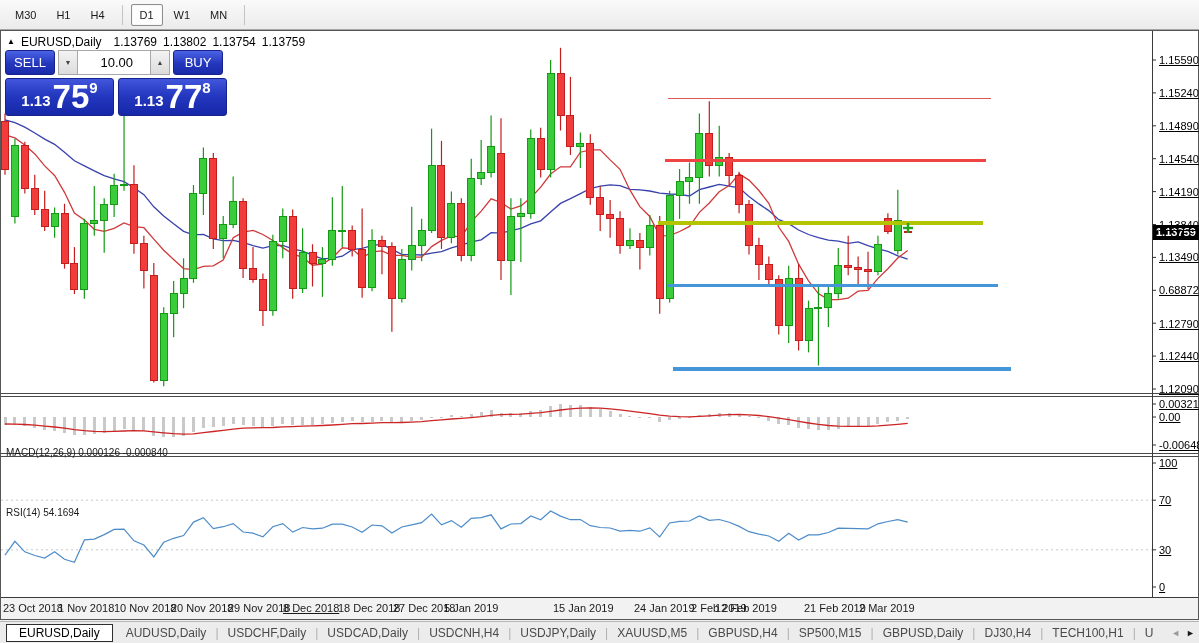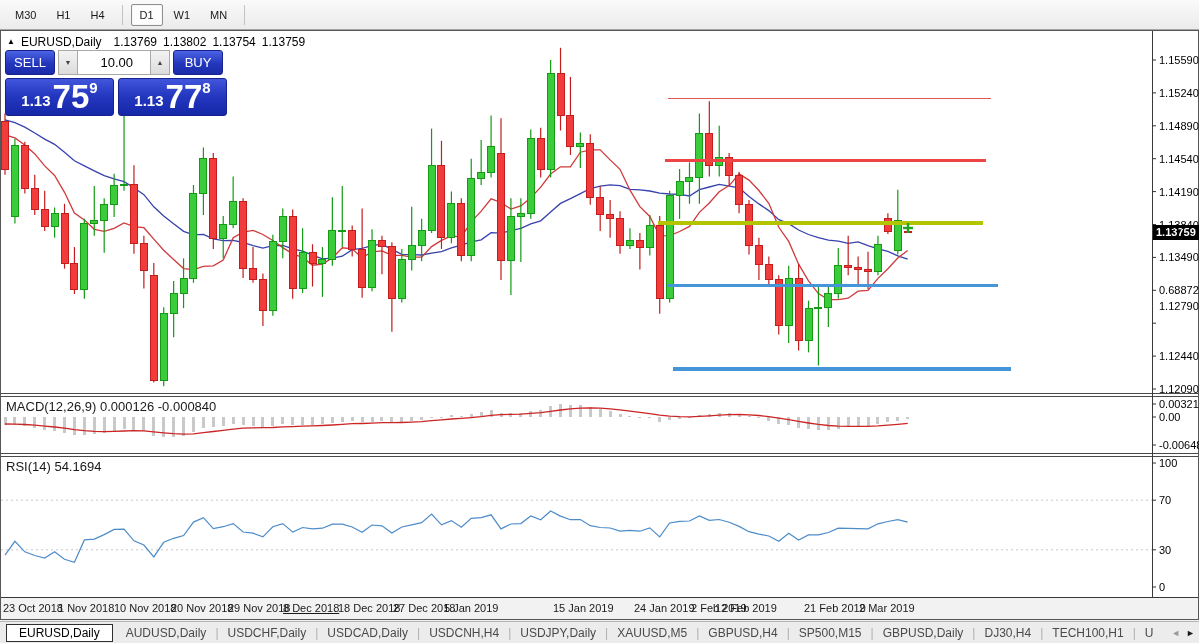--- a/index.html
+++ b/index.html
@@ -41,23 +41,23 @@
   .tw-row2 { display:flex; margin-top:3px; height:38px; }
   .price-box { flex:1; border-radius:3px; border:1px solid #16228e; color:#fff;
     background:linear-gradient(#4156dd,#2438c0 45%,#1627a8); display:flex;
     align-items:flex-end; justify-content:center; padding-bottom:3px; cursor:pointer; }
   .price-box + .price-box { margin-left:4px; }
   .price-box .prefix { font-size:15px; font-weight:bold; margin:0 2px 3px 0; }
   .price-box .big { font-size:33px; font-weight:bold; line-height:30px; }
   .price-box .sup { font-size:15px; font-weight:bold; align-self:flex-start; margin-top:0; }
 
   
-  .ind-label { position:absolute; left:5px; font-size:13px; color:#1a1a1a; white-space:nowrap; }
+  .ind-label { position:absolute; left:5px; font-size:10px; color:#1a1a1a; white-space:nowrap;margin-top:48px; }
   .scale-label { position:absolute; left:1158px; font-size:11px; color:#000;
-    transform:translateY(-50%); white-space:nowrap; }
+    transform:translateY(-50%); white-space:nowrap;text-decoration:underline; }
   .cur-price { position:absolute; left:1152px; top:194px; width:46px; height:15px;
     background:#000; color:#fff; font-size:11px; font-weight:bold; line-height:15px;
     padding-left:3px; }
   .date-strip { position:absolute; top:567px; left:0; width:1197px; height:21px; background:#f2f2f2; }
   .date-label { position:absolute; top:571px; font-size:11px; color:#1a1a1a; white-space:nowrap; }
 
   
   .tabbar { position:absolute; top:621px; left:0; width:1199px; height:22px;
     background:#ececec; border-top:1px solid #b5b5b5; display:flex; align-items:center;
     padding:0 4px 0 6px; font-size:12px; color:#4a4a4a; white-space:nowrap; overflow:hidden; }
@@ -456,21 +456,21 @@
 
   <div class="cur-price">1.13759</div>
 <div class="scale-label" style="top: 29px;">1.15590</div>
     <div class="scale-label" style="top: 61.9px;">1.15240</div>
     <div class="scale-label" style="top: 94.8px;">1.14890</div>
     <div class="scale-label" style="top: 127.7px;">1.14540</div>
     <div class="scale-label" style="top: 160.6px;">1.14190</div>
     <div class="scale-label" style="top: 193.5px;">1.13840</div>
     <div class="scale-label" style="top: 226.4px;">1.13490</div>
     <div class="scale-label" style="top: 259.3px;">0.68872</div>
-    <div class="scale-label" style="top: 275px;">1.12790</div>
+    <div class="scale-label" style="top: 293px;">1.12790</div>
     <div class="scale-label" style="top: 325.1px;">1.12440</div>
     <div class="scale-label" style="top: 358px;">1.12090</div>
     <div class="scale-label" style="top: 373px;">0.003216</div>
     <div class="scale-label" style="top: 386px;">0.00</div>
     <div class="scale-label" style="top: 414px;">-0.006485</div>
     <div class="scale-label" style="top: 432px;">100</div>
     <div class="scale-label" style="top: 469.2px;">70</div>
     <div class="scale-label" style="top: 518.8px;">30</div>
     <div class="scale-label" style="top: 556px;">0</div>
     <div class="date-label" style="left: 2px;">23 Oct 2018</div>

